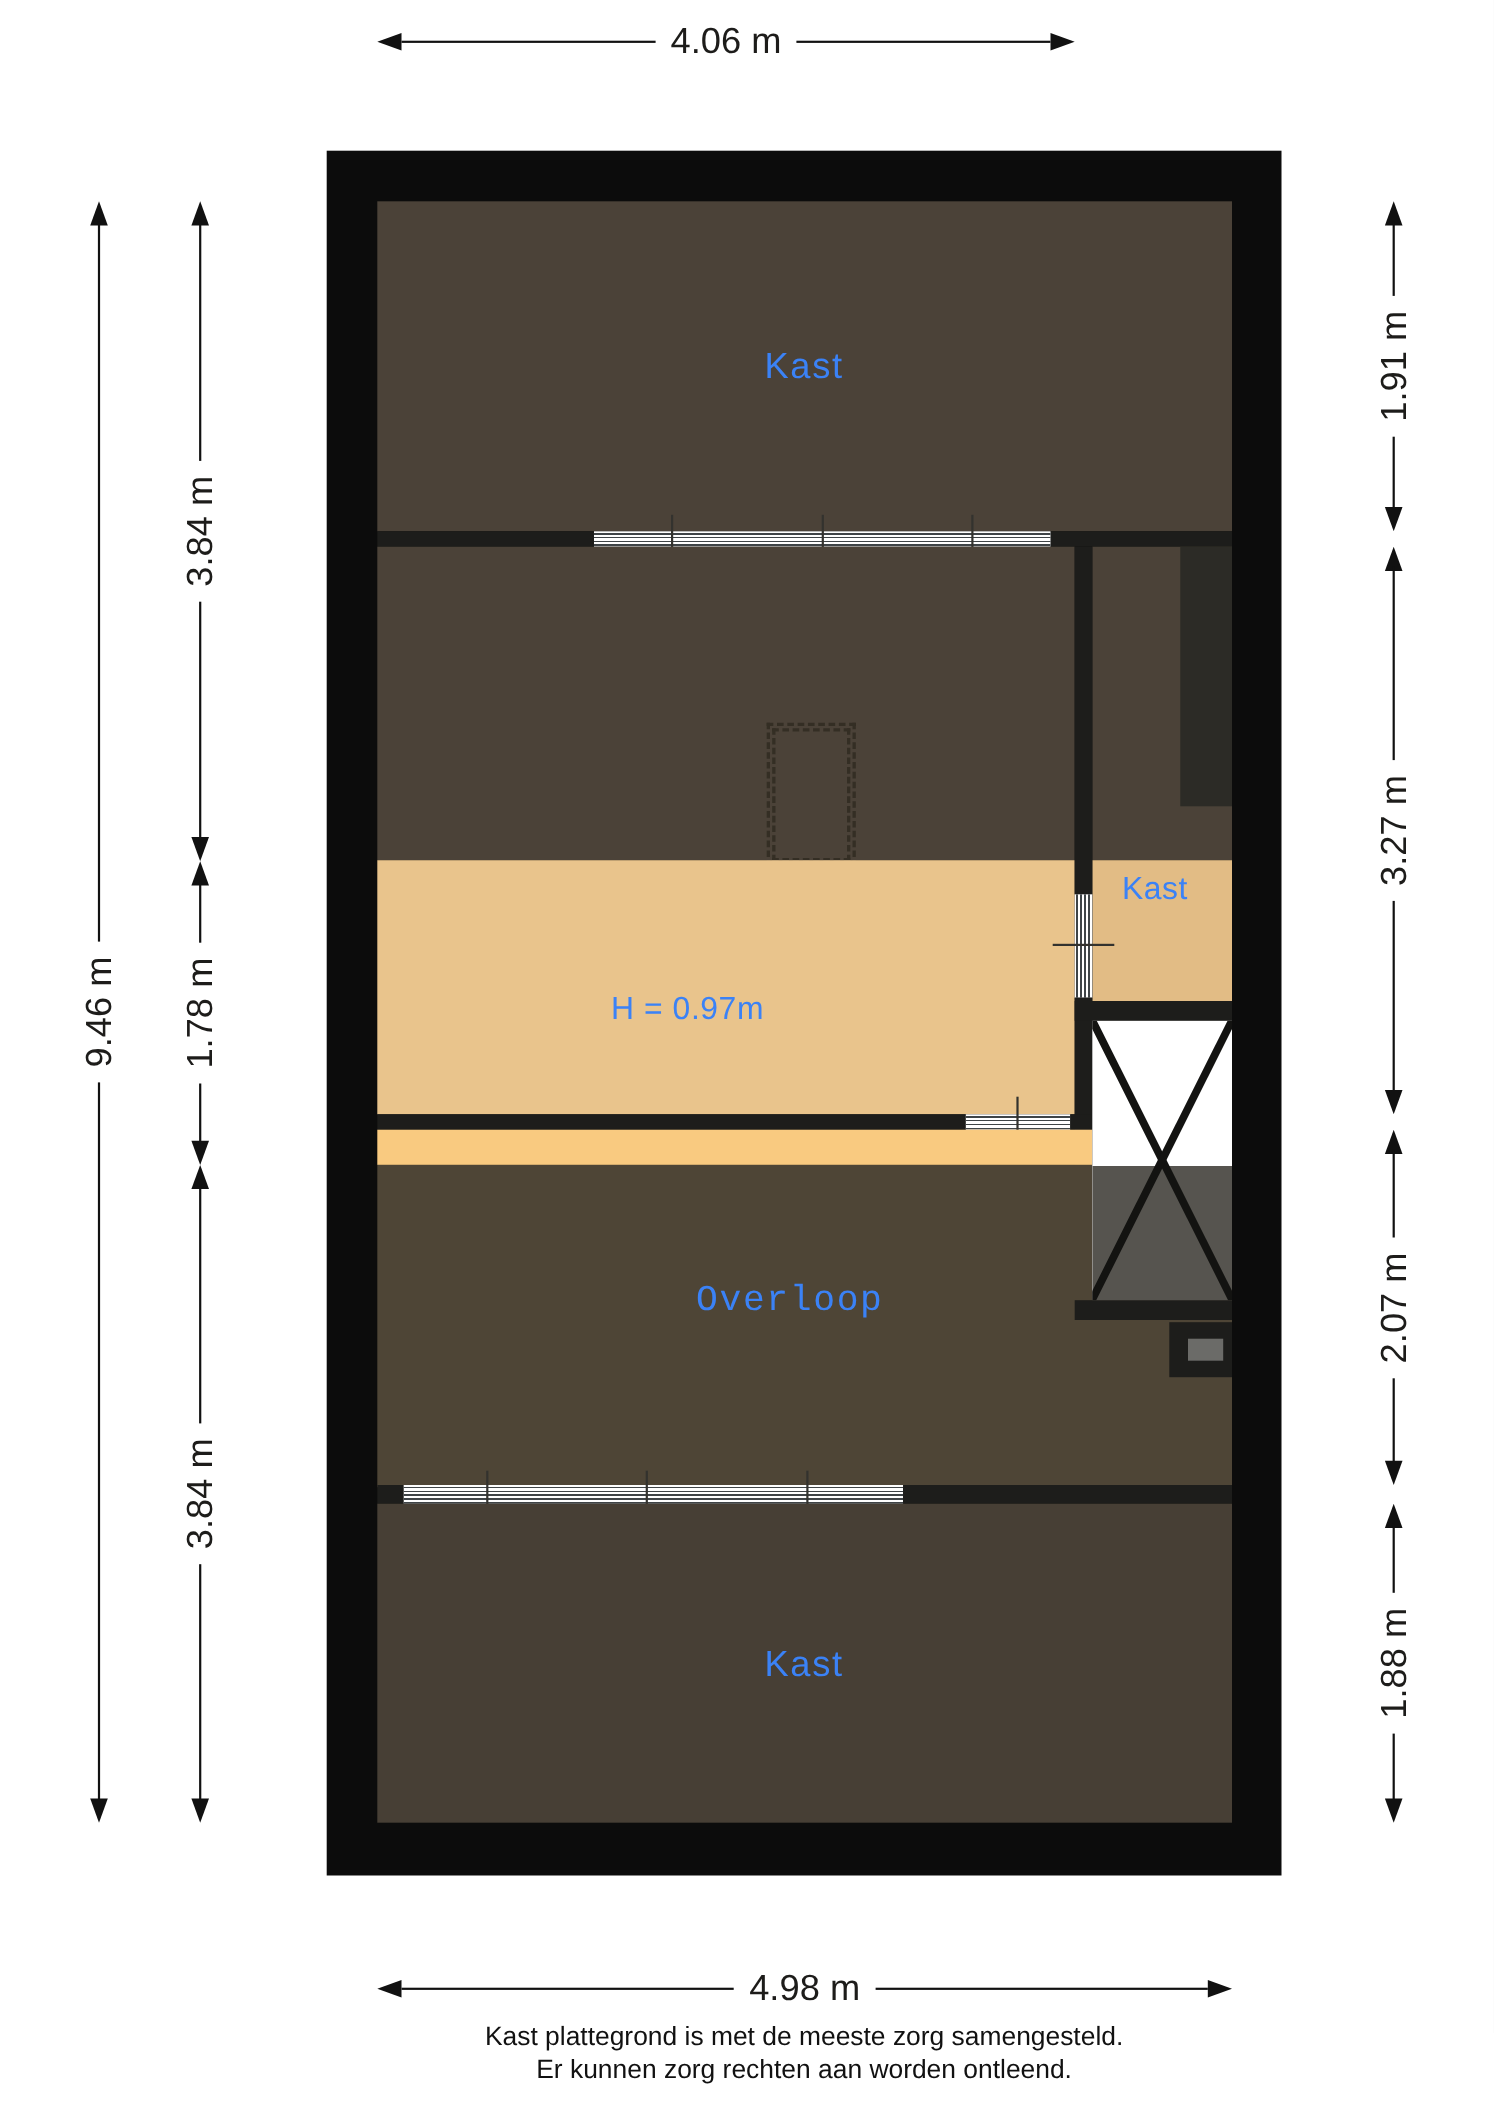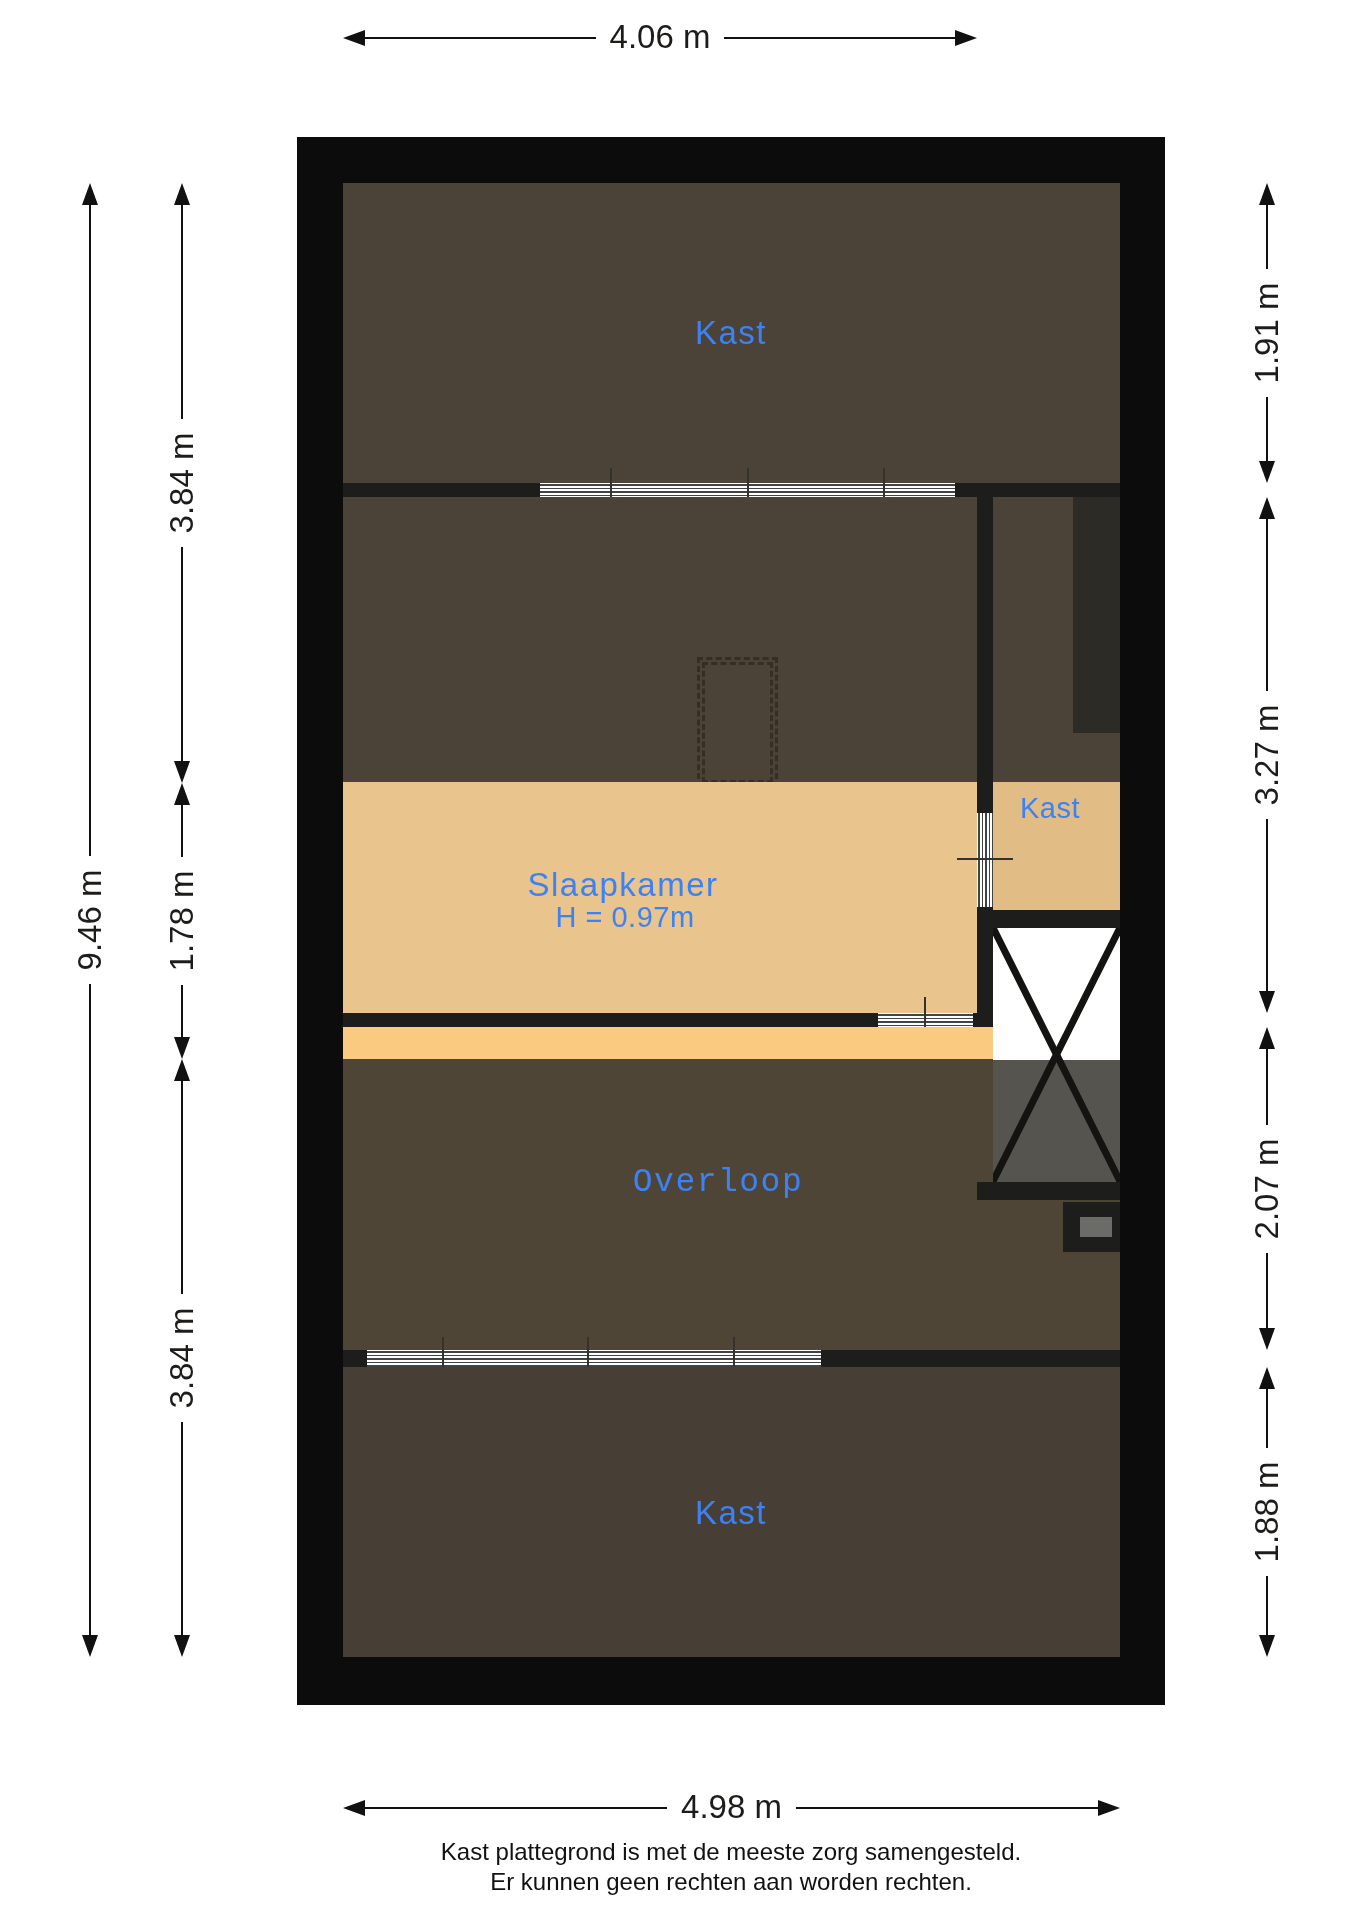--- a/index.html
+++ b/index.html
@@ -109,21 +109,20 @@
   <div class="abs" style="left:343px;top:1350px;width:24px;height:17px;background:var(--inner-wall);"></div>
   <div class="abs win-h" style="left:367px;top:1350px;width:454px;height:17px;"></div>
   <div class="tick-v" style="left:442px;top:1337px;height:43px;"></div>
   <div class="tick-v" style="left:587px;top:1337px;height:43px;"></div>
   <div class="tick-v" style="left:733px;top:1337px;height:43px;"></div>
   <div class="abs" style="left:821px;top:1350px;width:299px;height:17px;background:var(--inner-wall);"></div>
 
   <div class="abs" style="left:343px;top:1367px;width:777px;height:290px;background:var(--room-dark2);"></div>
 
   <div class="room-label" style="left:631px;top:314px;width:200px;">Kast</div>
-  <div class="room-label" style="left:473px;top:866px;width:300px;">Slaapkamer</div>
   <div class="room-label small" style="left:475px;top:901px;width:300px;">H = 0.97m</div>
   <div class="room-label small" style="left:975px;top:792px;width:150px;">Kast</div>
   <div class="room-label" style="left:568px;top:1164px;width:300px;font-family:Liberation Mono, monospace;">Overloop</div>
   <div class="room-label" style="left:631px;top:1494px;width:200px;">Kast</div>
 
   <div class="dim-h" style="left:343px;top:15px;width:634px;">
     <span class="ah left"></span>
     <span class="line"></span>
     <span class="lbl">4.06 m</span>
     <span class="line"></span>
@@ -191,15 +190,15 @@
   </div>
   <div class="dim-v" style="left:1259px;top:1367px;height:290px;">
     <span class="ah-up"></span>
     <span class="l1"></span>
     <span class="lbl">1.88 m</span>
     <span class="l2"></span>
     <span class="ah-down"></span>
   </div>
 
   <div class="footer-line" style="top:1838px;">Kast plattegrond is met de meeste zorg samengesteld.</div>
-  <div class="footer-line" style="top:1868px;">Er kunnen geen rechten aan worden rechten.</div>
+  <div class="footer-line" style="top:1868px;">Er kunnen zorg rechten aan worden ontleend.</div>
 
 </div>
 
 </body></html>

